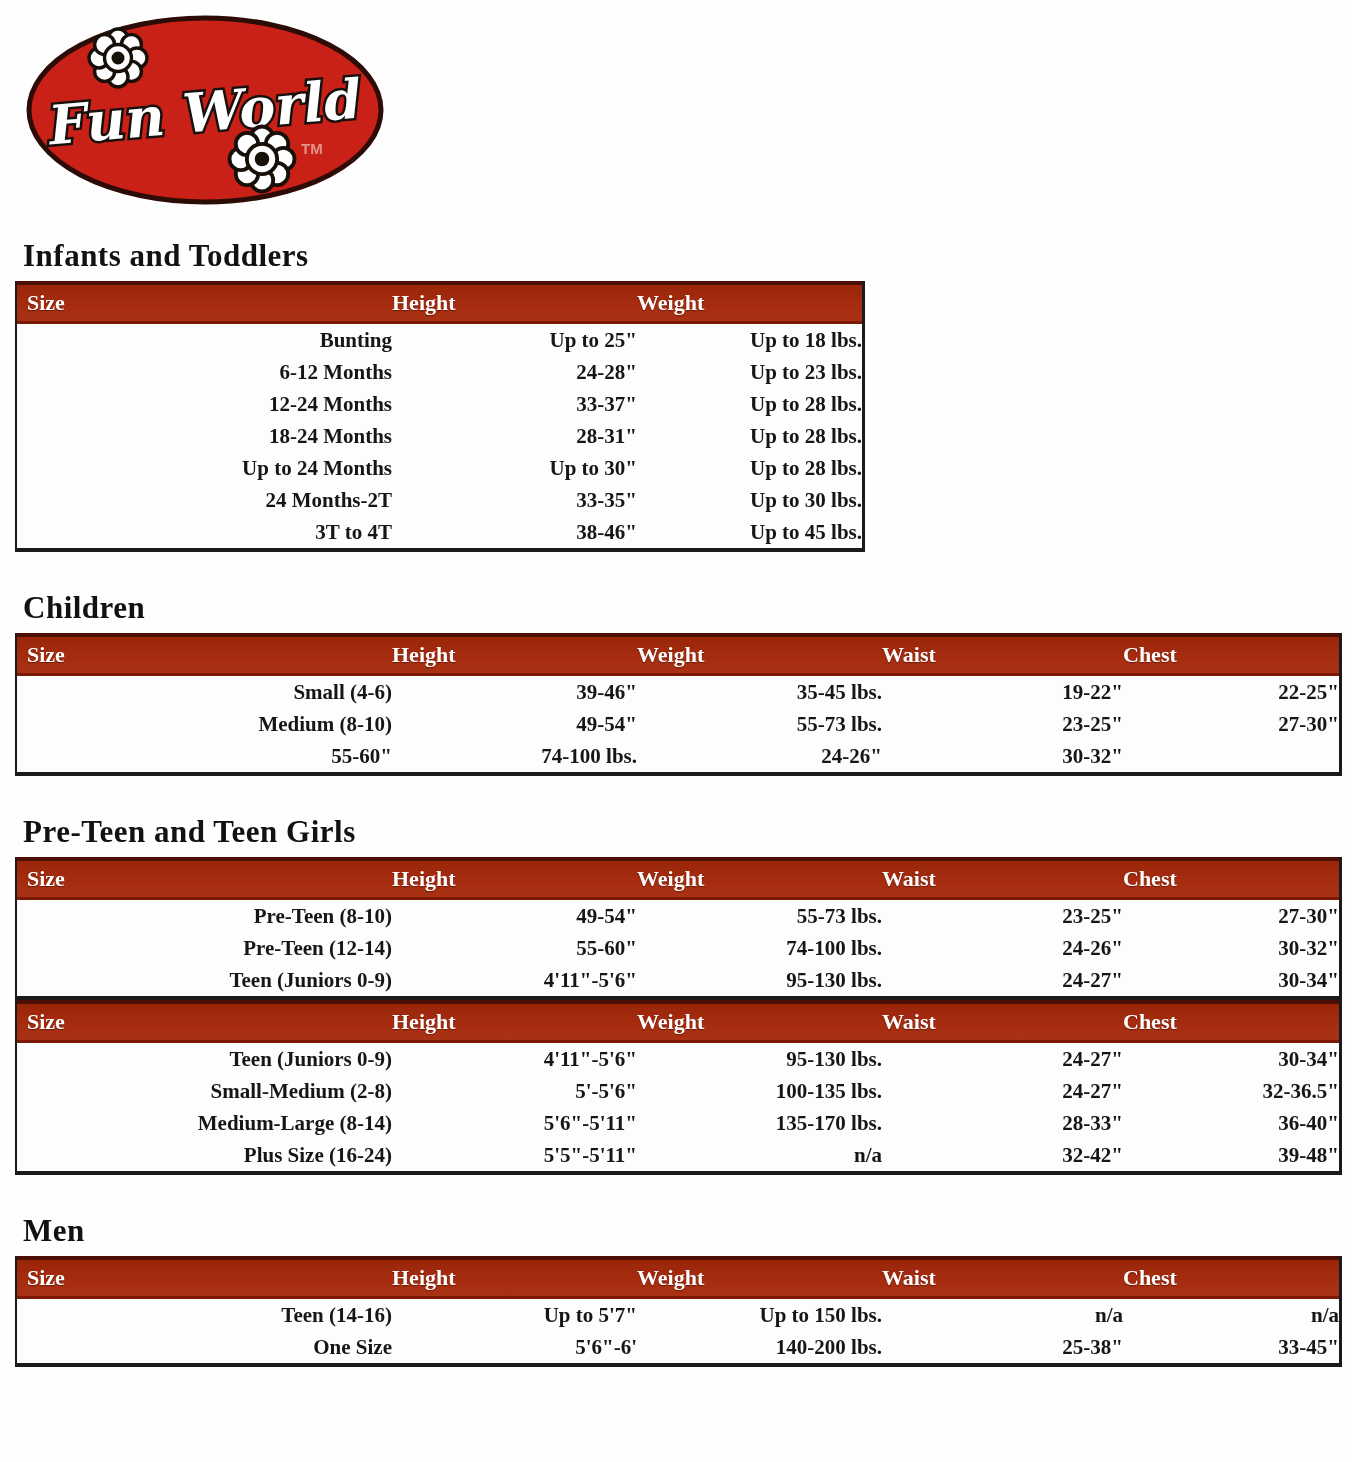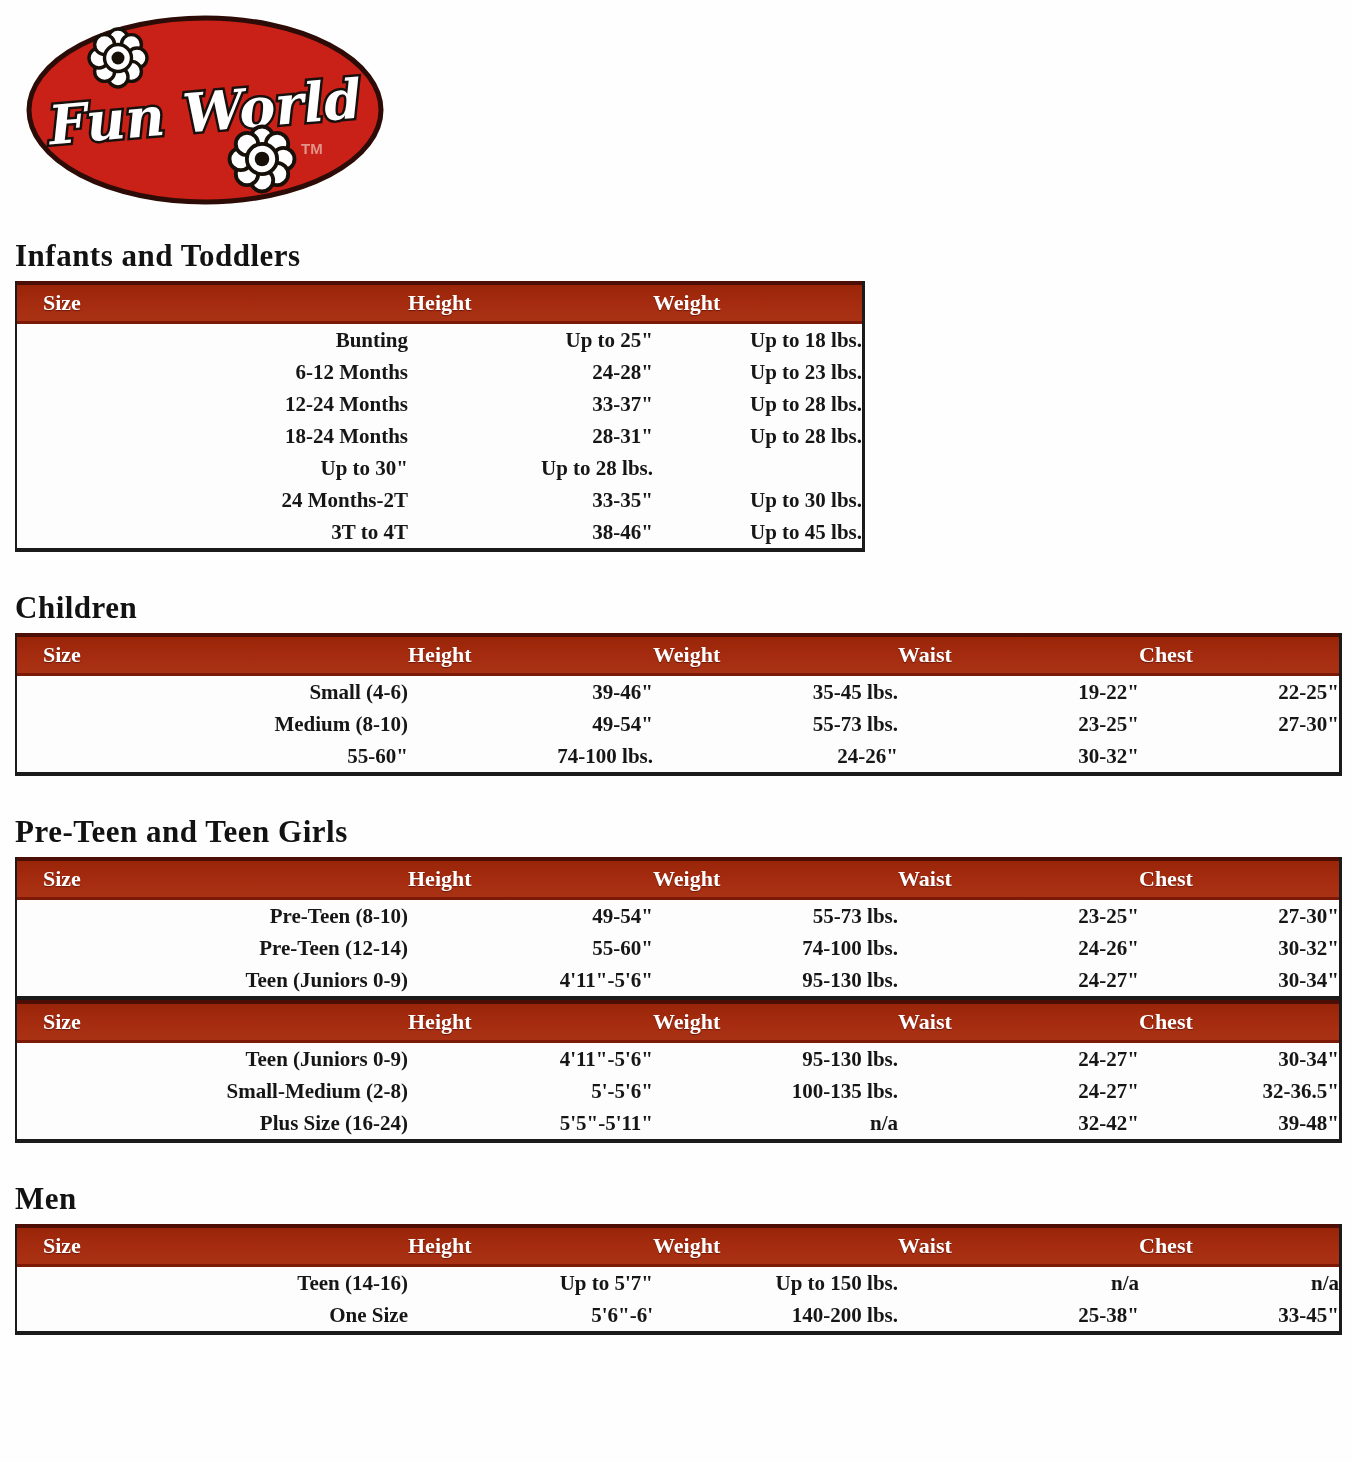--- a/index.html
+++ b/index.html
@@ -24,40 +24,40 @@
     height: 206px;
   }
 
   
   h2.section-title {
     font-family: "Liberation Serif", "DejaVu Serif", serif;
     font-size: 31px;
     font-weight: 700;
     letter-spacing: 0.5px;
     color: #121212;
-    margin: 38px 0 7px 0;
+    margin: 38px 0 7px 8px;
   }
   h2.section-title.first {
     margin-top: 22px;
   }
 
   
   .table {
     border: 2px solid #1b1b1b;
     border-right-width: 3px;
     border-bottom-width: 4px;
     border-top: none;
     background: #fdfdfd;
   }
   .table.cols5 { width: 1322px; }
   .table.cols3 { width: 845px; }
 
   .trow {
     display: grid;
-    padding-left: 26px;
+    padding-left: 10px;
     align-items: center;
   }
   .cols5 .trow { grid-template-columns: 365px 245px 245px 241px 1fr; }
   .cols3 .trow { grid-template-columns: 365px 245px 1fr; }
 
   .trow.thead {
     background: linear-gradient(180deg, #992508 0%, var(--table_header_bg, #a62c10) 55%, #a93214 100%);
     border-top: 4px solid #4c0e05;
     border-bottom: 3px solid #7c1a07;
     color: var(--header_text, #ffffff);
@@ -139,20 +139,21 @@
           <div class="tcell">12-24 Months</div>
           <div class="tcell">33-37"</div>
           <div class="tcell">Up to 28 lbs.</div>
         </div>
         <div class="trow tdata">
           <div class="tcell">18-24 Months</div>
           <div class="tcell">28-31"</div>
           <div class="tcell">Up to 28 lbs.</div>
         </div>
         <div class="trow tdata">
+          <div class="tcell">Up to 24 Months</div>
           <div class="tcell">Up to 30"</div>
           <div class="tcell">Up to 28 lbs.</div>
         </div>
         <div class="trow tdata">
           <div class="tcell">24 Months-2T</div>
           <div class="tcell">33-35"</div>
           <div class="tcell">Up to 30 lbs.</div>
         </div>
         <div class="trow tdata">
           <div class="tcell">3T to 4T</div>
@@ -246,20 +247,27 @@
           <div class="tcell">30-34"</div>
         </div>
         <div class="trow tdata">
           <div class="tcell">Small-Medium (2-8)</div>
           <div class="tcell">5'-5'6"</div>
           <div class="tcell">100-135 lbs.</div>
           <div class="tcell">24-27"</div>
           <div class="tcell">32-36.5"</div>
         </div>
         <div class="trow tdata">
+          <div class="tcell">Medium-Large (8-14)</div>
+          <div class="tcell">5'6"-5'11"</div>
+          <div class="tcell">135-170 lbs.</div>
+          <div class="tcell">28-33"</div>
+          <div class="tcell">36-40"</div>
+        </div>
+        <div class="trow tdata">
           <div class="tcell">Plus Size (16-24)</div>
           <div class="tcell">5'5"-5'11"</div>
           <div class="tcell">n/a</div>
           <div class="tcell">32-42"</div>
           <div class="tcell">39-48"</div>
         </div>
       </div>
   </section>
 
   <section>

